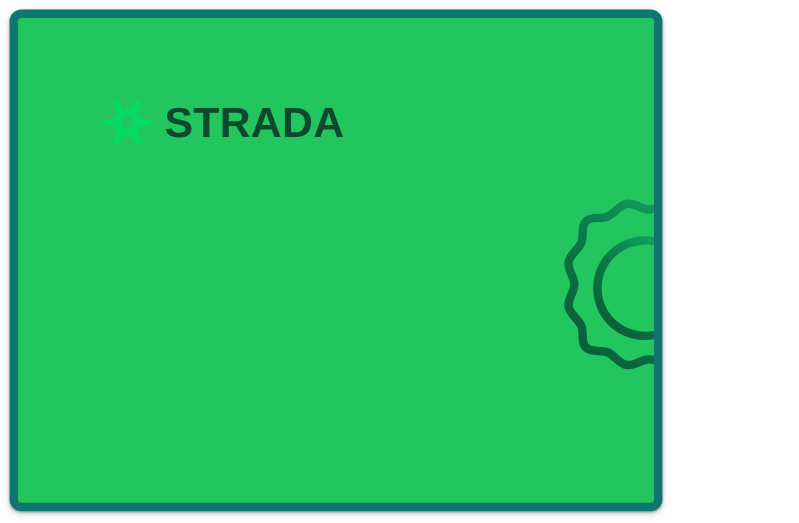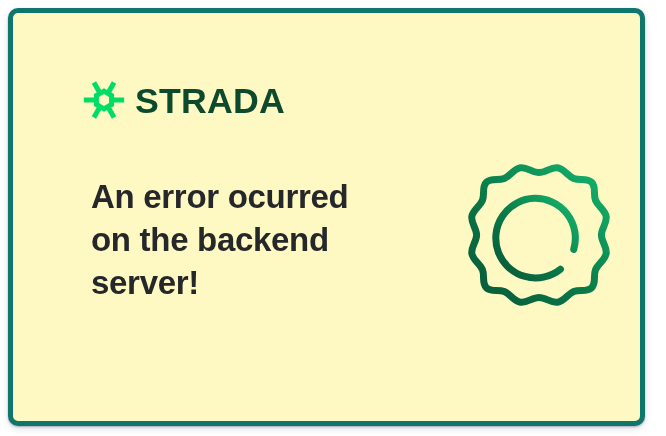--- a/index.html
+++ b/index.html
@@ -19,25 +19,25 @@
   .page {
     position: relative;
     width: 666px;
     height: 436px;
     background: #ffffff;
   }
   .card {
     position: absolute;
     left: 8px;
     top: 8px;
-    width: 637px;
+    width: 544px;
     height: 418px;
     box-sizing: border-box;
-    background: #fef9c3;
-    border: 5px solid #0f766e;
+    background: #22c55e;
+    border: 7px solid #0f766e;
     border-radius: 10px;
     box-shadow: 0 1px 2px rgba(120,126,140,0.55),
                 0 3px 7px rgba(120,126,140,0.22);
     overflow: hidden;
   }
 
   
   .brand {
     position: absolute;
     left: 70px;
@@ -112,21 +112,20 @@
             <path d="M68 44 h30 v12 H68 z"></path>
           </g>
 
           <path d="M50 22 L74 36 L74 64 L50 78 L26 64 L26 36 Z
                    M50 36 L38 43 L38 57 L50 64 L62 57 L62 43 Z"></path>
         </g>
       </svg>
       <span class="brand-word">STRADA</span>
     </div>
 
-    <h1 class="headline">An error ocurred on the backend server!</h1>
 
     <svg class="gear" viewBox="0 0 200 200" aria-hidden="true">
       <defs>
         <linearGradient id="gearGrad" x1="0.08" y1="0.95" x2="0.95" y2="0.05">
           <stop offset="0%" stop-color="#085c3a"></stop>
           <stop offset="45%" stop-color="#0a7a49"></stop>
           <stop offset="100%" stop-color="#14b06a"></stop>
         </linearGradient>
       </defs>
       <g fill="none" stroke="url(#gearGrad)" stroke-width="9" stroke-linecap="round" stroke-linejoin="round">

